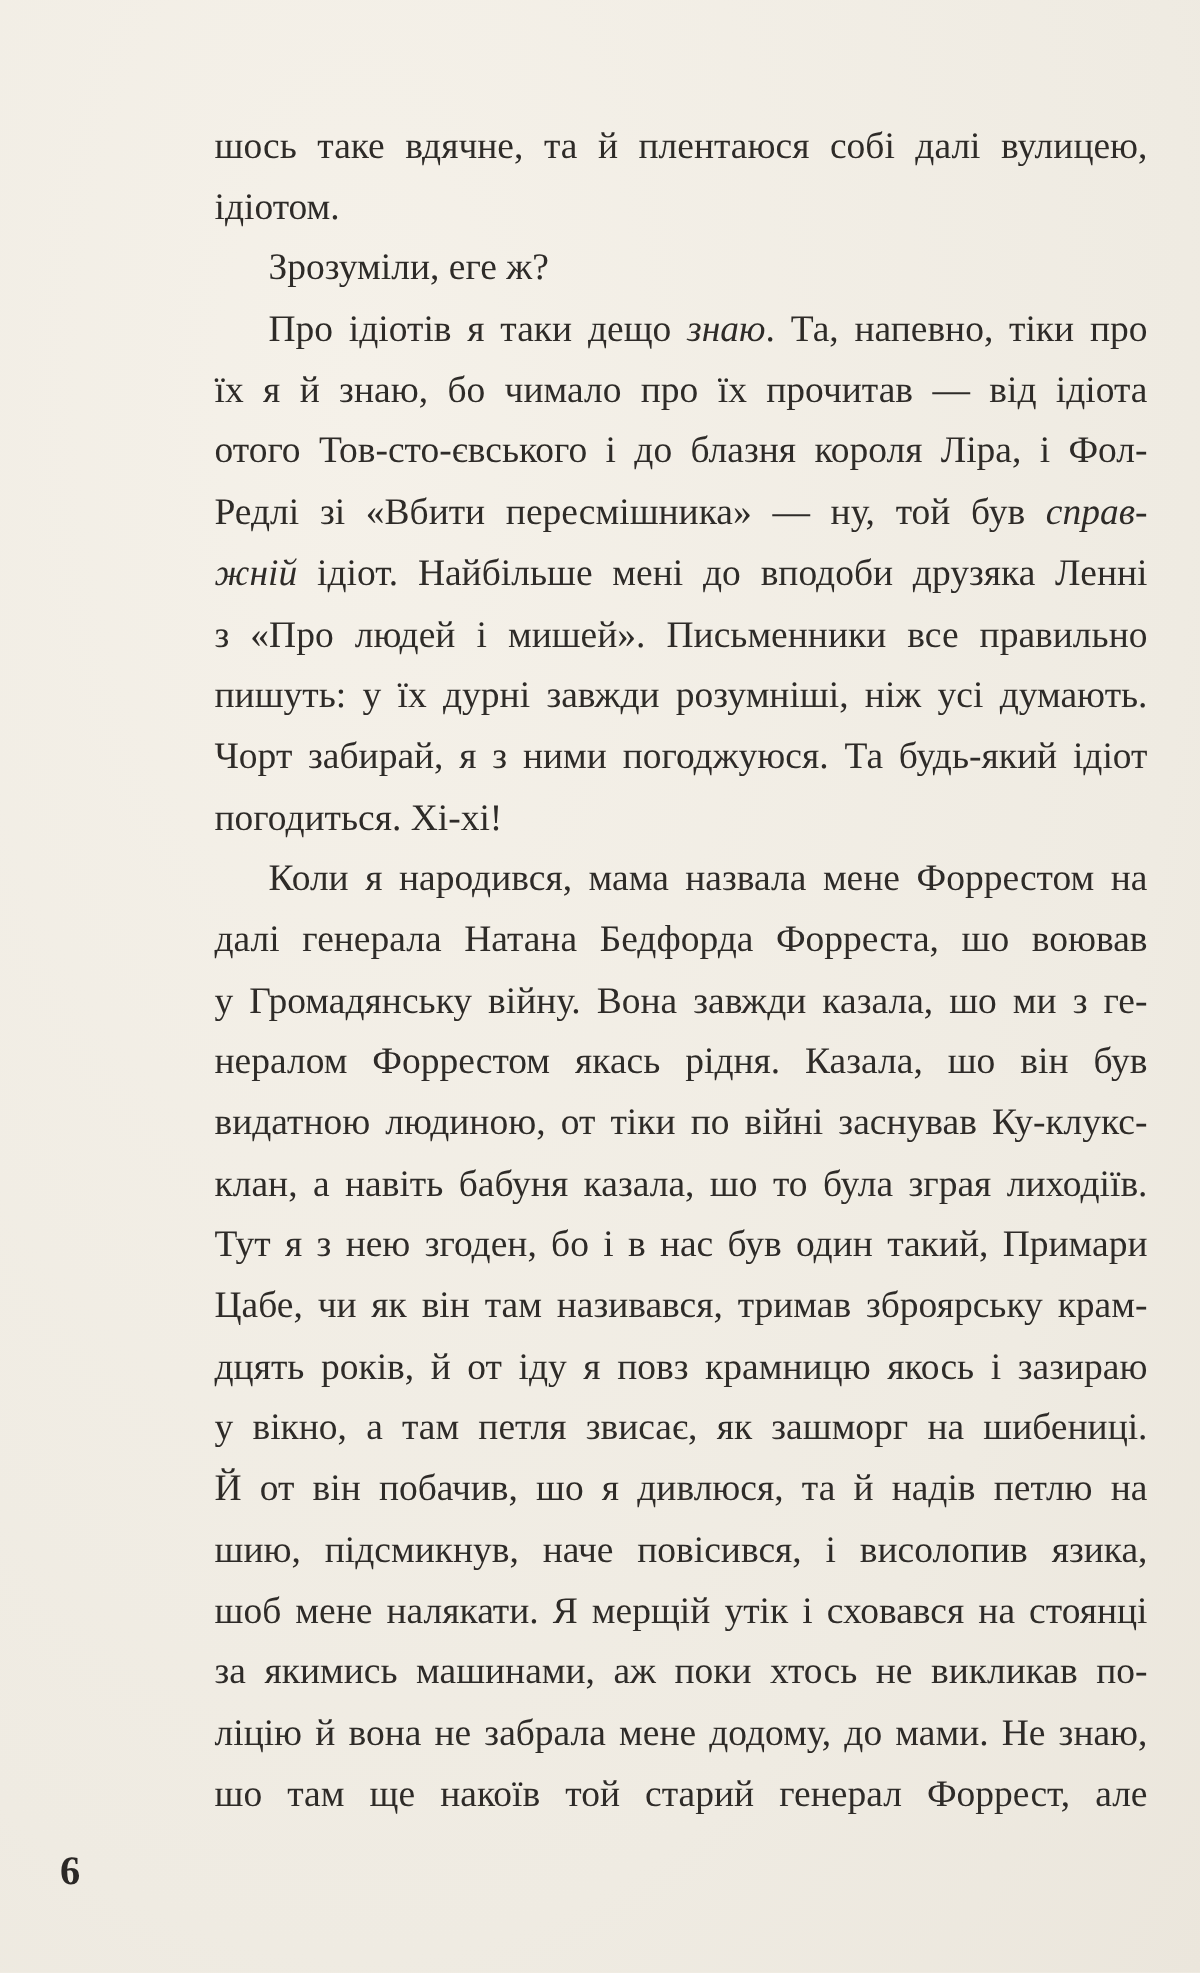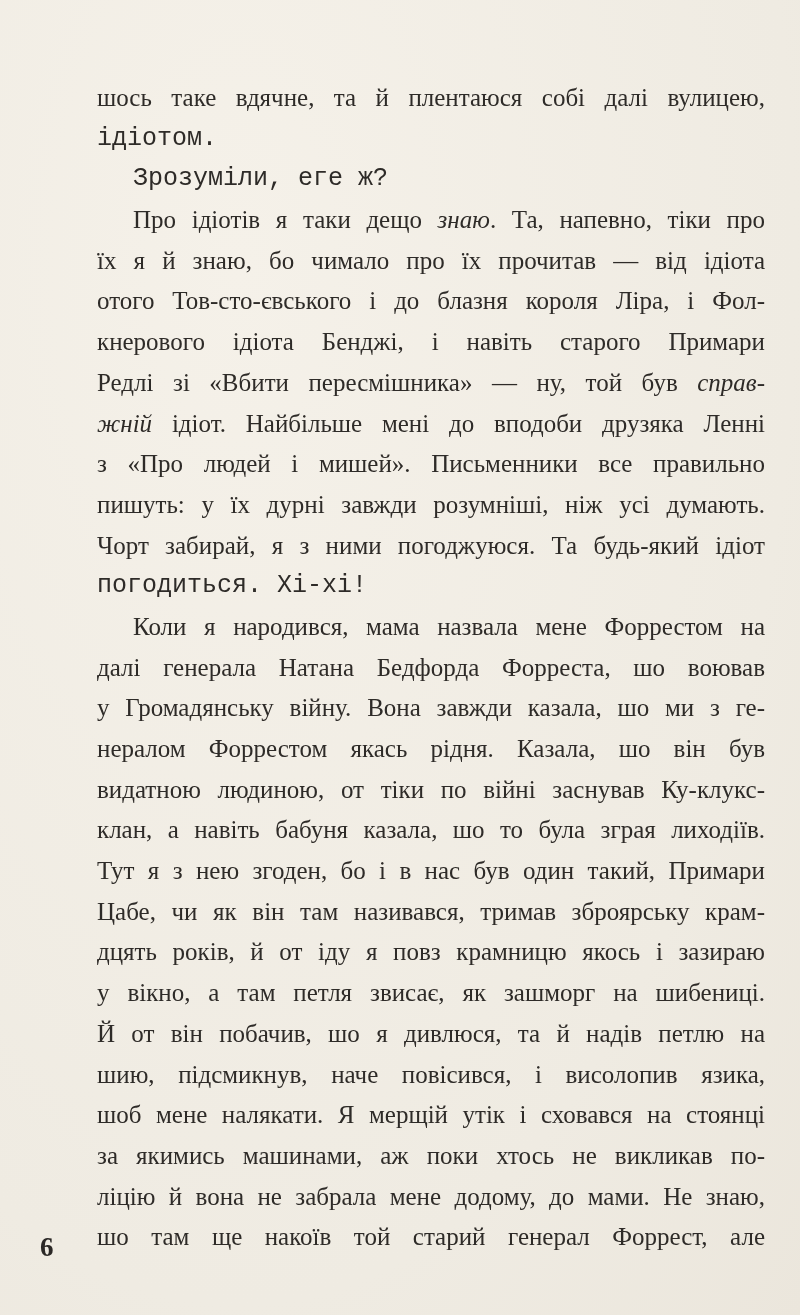--- a/index.html
+++ b/index.html
@@ -9,42 +9,41 @@
     background-image: radial-gradient(ellipse at 30% 20%, #f5f1e9 0%, #efebe2 70%, #ebe6dc 100%);
     position: relative;
   }
   .page {
     position: absolute; left: 97px; top: 78px; width: 668px;
     font-family: "Liberation Serif", "DejaVu Serif", serif;
     font-size: 25px; line-height: 40.7px; color: #2e2b28;
   }
   .line {
     display: block; height: 40.7px; white-space: nowrap;
-    text-align: justify; text-align-last: justify;
+    text-align: justify; text-align-last: justify; margin-left: 46px;
   }
-  .line.last { text-align-last: left; font-family: Liberation Mono, monospace; }
+  .line.last { text-align-last: left; }
   .line.indent { padding-left: 36px; }
   em { }
   .page-number {
     position: absolute; left: 40px; top: 1232px;
     font-family: "Liberation Serif", "DejaVu Serif", serif;
     font-weight: bold; font-size: 27px; color: #2b2826;
   }
 </style>
 </head>
 <body>
 
 <div class="page" id="page-text">
     <div class="line">шось таке вдячне, та й плентаюся собі далі вулицею,</div>
     <div class="line last">ідіотом.</div>
     <div class="line indent last">Зрозуміли, еге ж?</div>
     <div class="line indent"><span>Про ідіотів я таки дещо </span><em>знаю</em><span>. Та, напевно, тіки про</span></div>
     <div class="line">їх я й знаю, бо чимало про їх прочитав — від ідіота</div>
     <div class="line">отого Тов-сто-євського і до блазня короля Ліра, і Фол-</div>
-    <div class="line">кнерового ідіота Бенджі, і навіть старого Примари</div>
     <div class="line"><span>Редлі зі «Вбити пересмішника» — ну, той був </span><em>справ-</em><span></span></div>
     <div class="line"><span></span><em>жній</em><span> ідіот. Найбільше мені до вподоби друзяка Ленні</span></div>
     <div class="line">з «Про людей і мишей». Письменники все правильно</div>
     <div class="line">пишуть: у їх дурні завжди розумніші, ніж усі думають.</div>
     <div class="line">Чорт забирай, я з ними погоджуюся. Та будь-який ідіот</div>
     <div class="line last">погодиться. Хі-хі!</div>
     <div class="line indent">Коли я народився, мама назвала мене Форрестом на</div>
     <div class="line">далі генерала Натана Бедфорда Форреста, шо воював</div>
     <div class="line">у Громадянську війну. Вона завжди казала, шо ми з ге-</div>
     <div class="line">нералом Форрестом якась рідня. Казала, шо він був</div>

